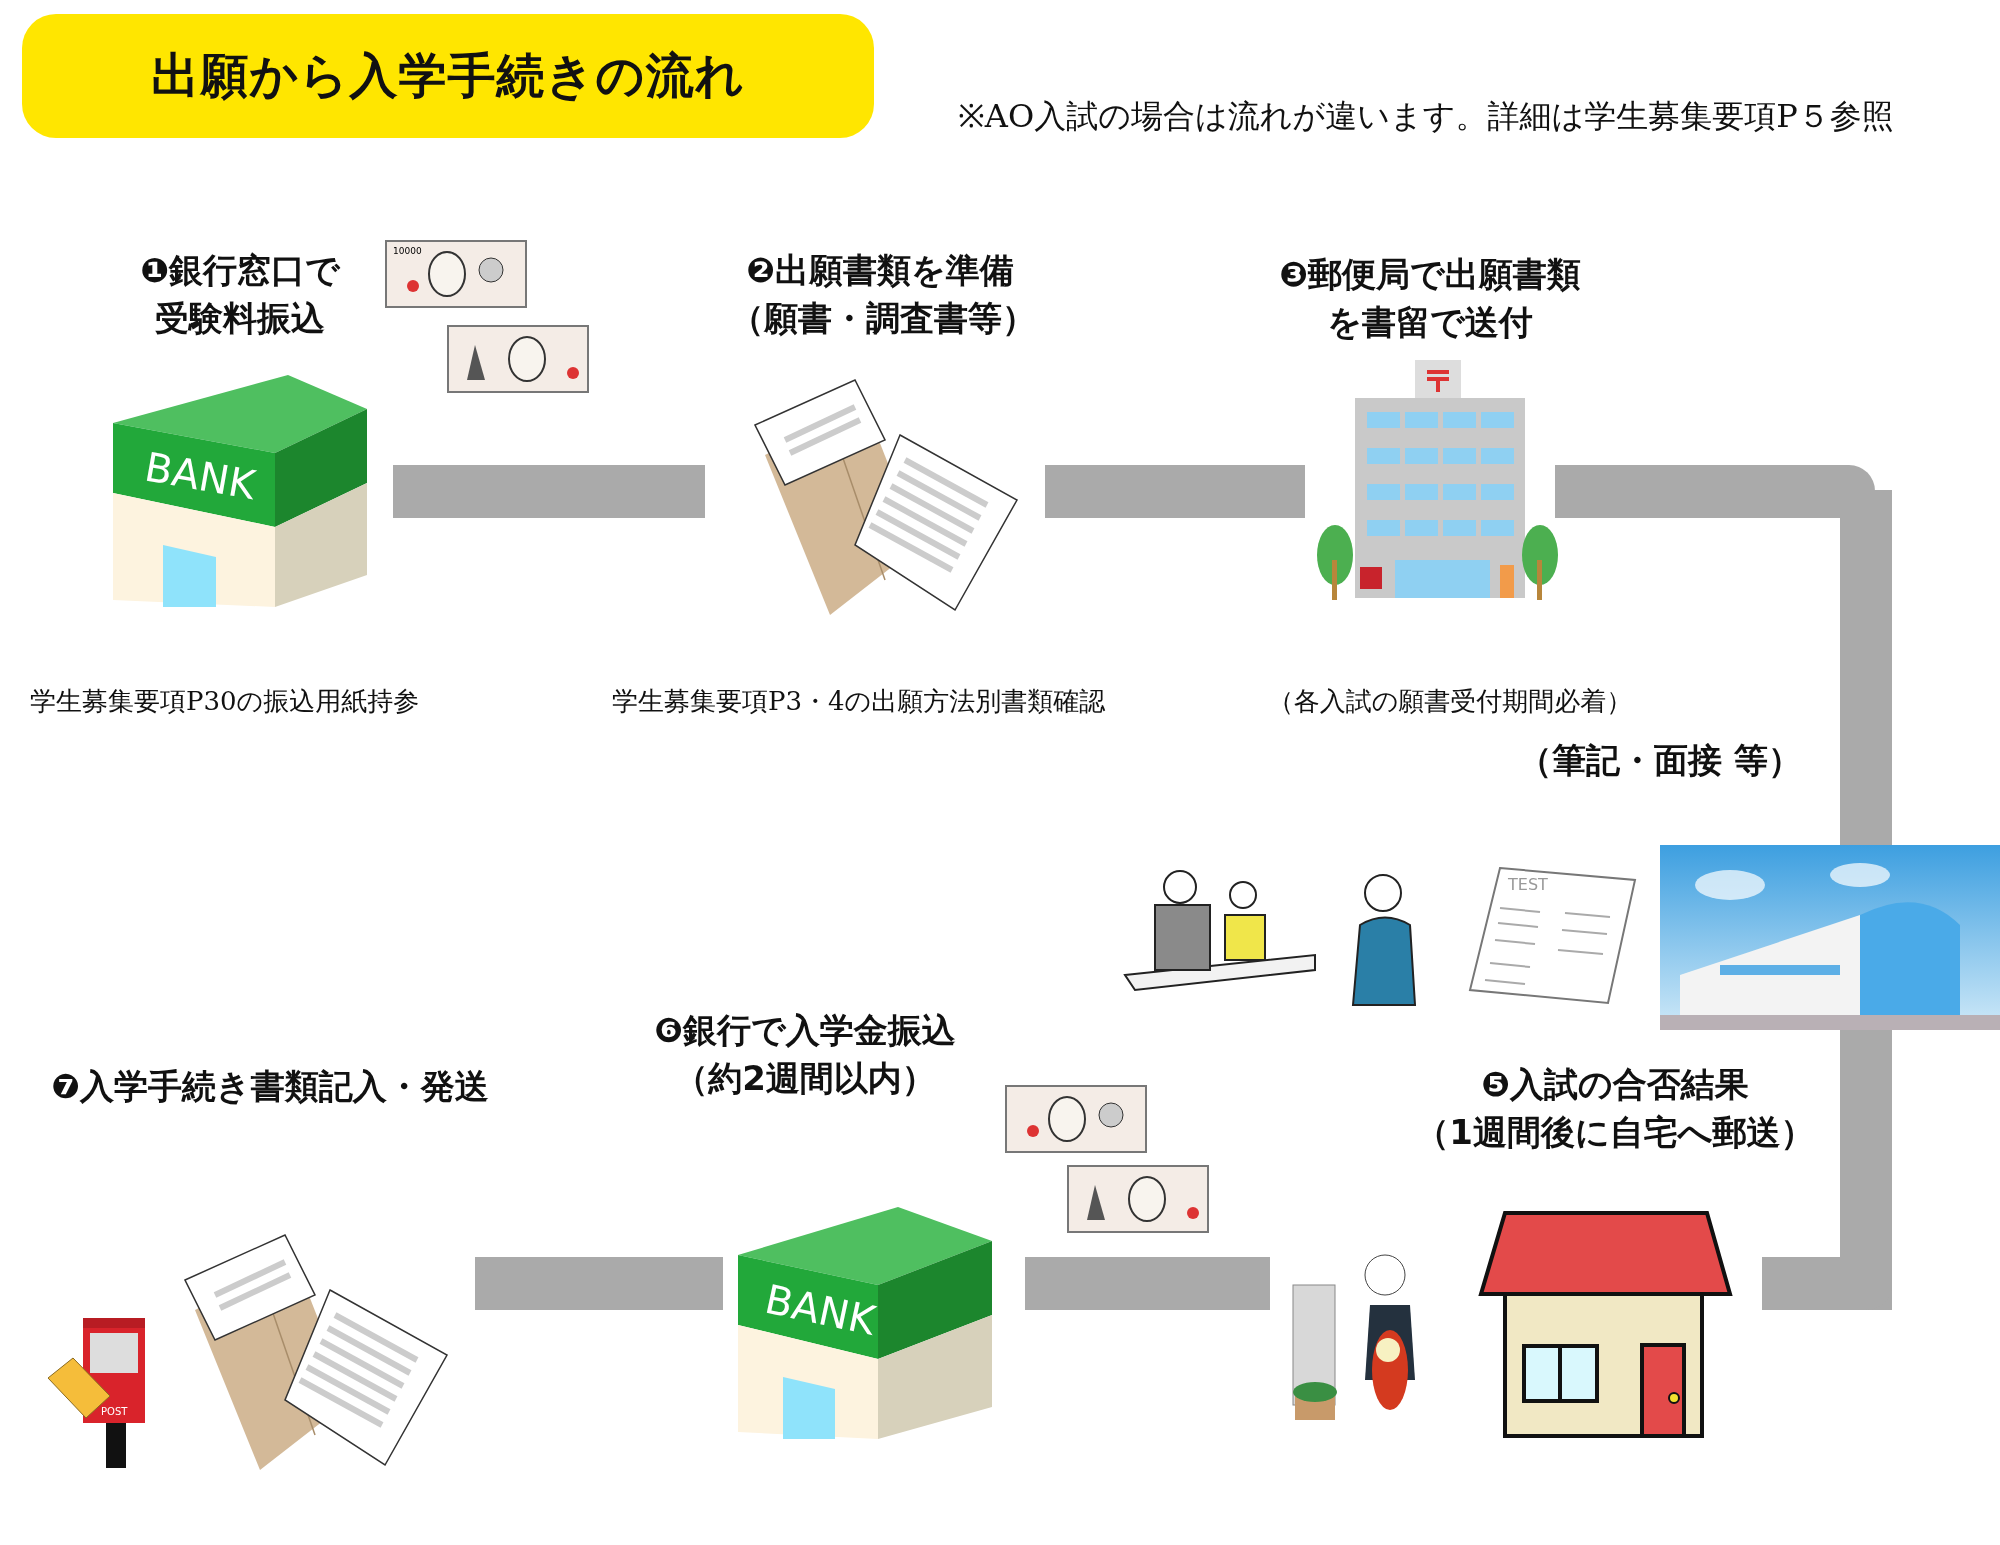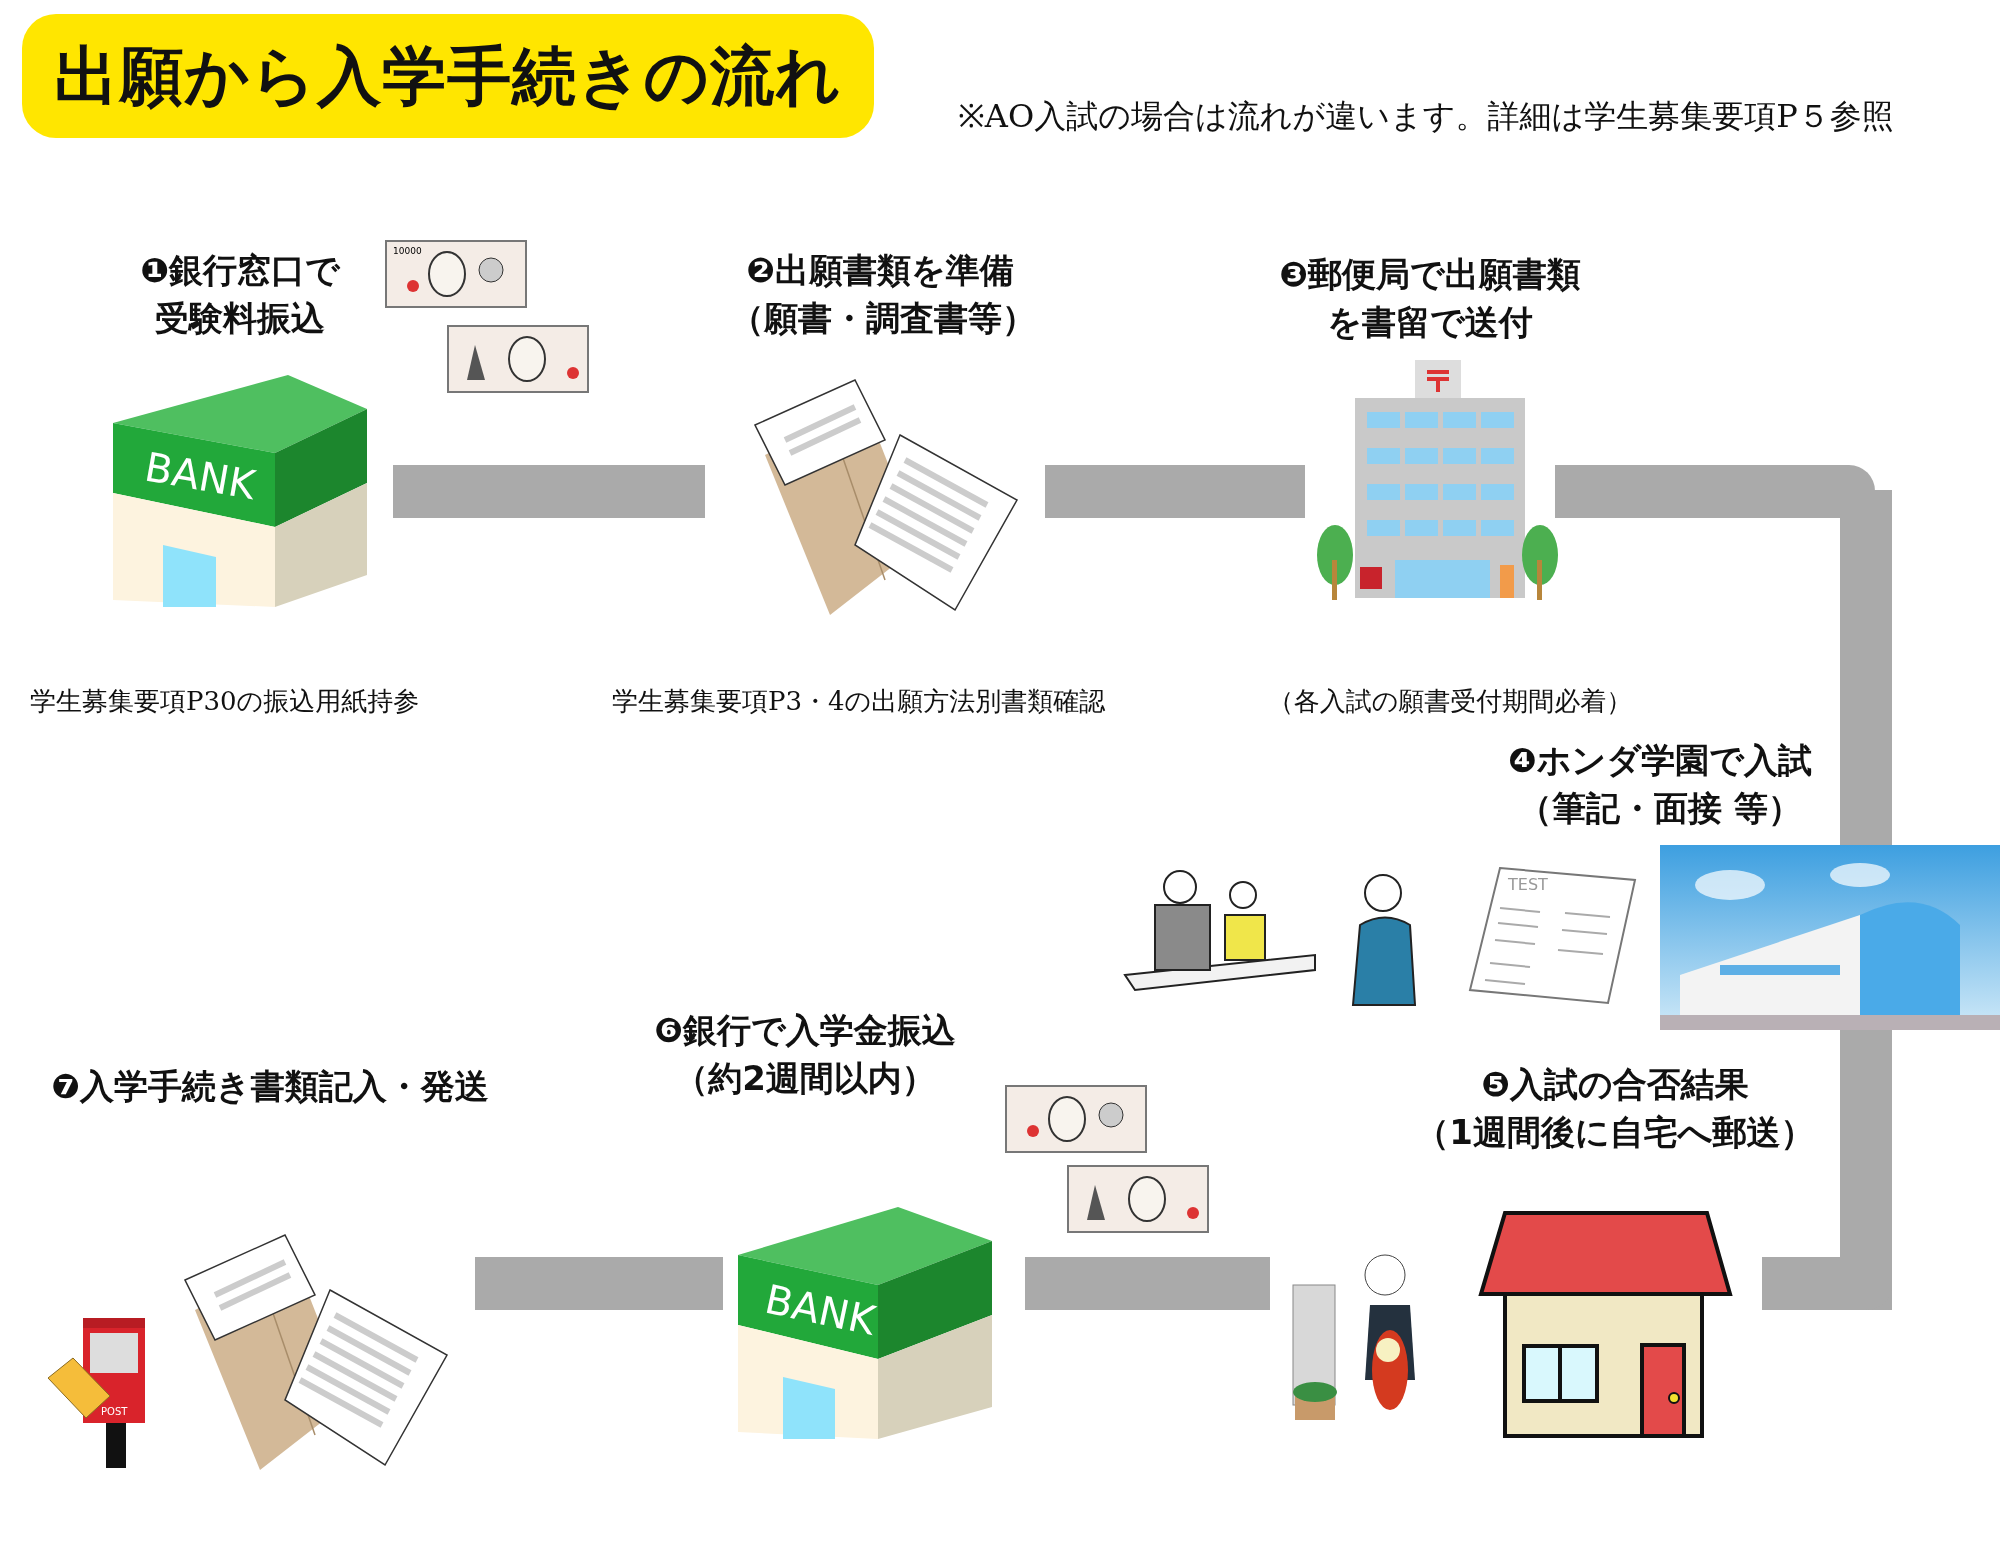--- a/index.html
+++ b/index.html
@@ -1,19 +1,19 @@
 <!DOCTYPE html>
 <html><head>
 <meta charset="utf-8">
 <style>
   html,body{margin:0;padding:0;background:#fff;}
   body{width:2000px;height:1545px;position:relative;overflow:hidden;font-family:"DejaVu Sans","Liberation Sans",sans-serif;color:#111;}
   .abs{position:absolute;}
   .title-box{left:22px;top:14px;width:852px;height:124px;background:#ffe600;border-radius:34px;}
-  .title-text{left:22px;top:14px;width:852px;height:124px;display:flex;align-items:center;justify-content:center;font-size:64px;font-weight:bold;letter-spacing:1px;}
+  .title-text{left:22px;top:14px;width:852px;height:124px;display:flex;align-items:center;justify-content:center;font-size:48px;font-weight:bold;letter-spacing:1px;}
   .note{left:958px;top:93px;font-family:"DejaVu Serif","Liberation Serif",serif;font-size:32px;white-space:nowrap;}
   .step{font-weight:bold;font-size:34px;text-align:center;line-height:48px;white-space:nowrap;}
   .cap{font-family:"DejaVu Serif","Liberation Serif",serif;font-size:26px;white-space:nowrap;text-align:center;line-height:38px;margin-top:44px;}
   .bar{background:#aaaaaa;}
   svg{position:absolute;overflow:visible;}
 </style>
 </head>
 <body>
 
 <div class="abs title-box"></div>
@@ -116,21 +116,20 @@
   </g>
   <rect x="195" y="205" width="14" height="33" fill="#f29b4a"></rect>
   <rect x="55" y="207" width="22" height="22" fill="#c8232c"></rect>
   <ellipse cx="30" cy="195" rx="18" ry="30" fill="#4caf50"></ellipse>
     <rect x="27" y="200" width="5" height="40" fill="#b8863b"></rect>
   <ellipse cx="235" cy="195" rx="18" ry="30" fill="#4caf50"></ellipse>
     <rect x="232" y="200" width="5" height="40" fill="#b8863b"></rect>
 </svg>
 
 <div class="abs step" style="left:1480px;top:736px;width:360px;">
-  <div><span>❹</span><span>ホンダ学園で入試</span></div>
   <div>（筆記・面接 等）</div>
 </div>
 
 <svg style="left:1125px;top:865px;" width="310" height="140" viewBox="0 0 310 140">
   <polygon points="0,110 190,90 190,105 10,125" fill="#f2f2f2" stroke="#222" stroke-width="2"></polygon>
   <rect x="30" y="40" width="55" height="65" fill="#8a8a8a" stroke="#222" stroke-width="2"></rect>
   <circle cx="55" cy="22" r="16" fill="#fff" stroke="#222" stroke-width="2"></circle>
   <rect x="100" y="50" width="40" height="45" fill="#f0e64a" stroke="#222" stroke-width="2"></rect>
   <circle cx="118" cy="30" r="13" fill="#fff" stroke="#222" stroke-width="2"></circle>
   <path d="M235 60 Q260 45 285 60 L290 140 L228 140 Z" fill="#2a7fa7" stroke="#222" stroke-width="2"></path>

